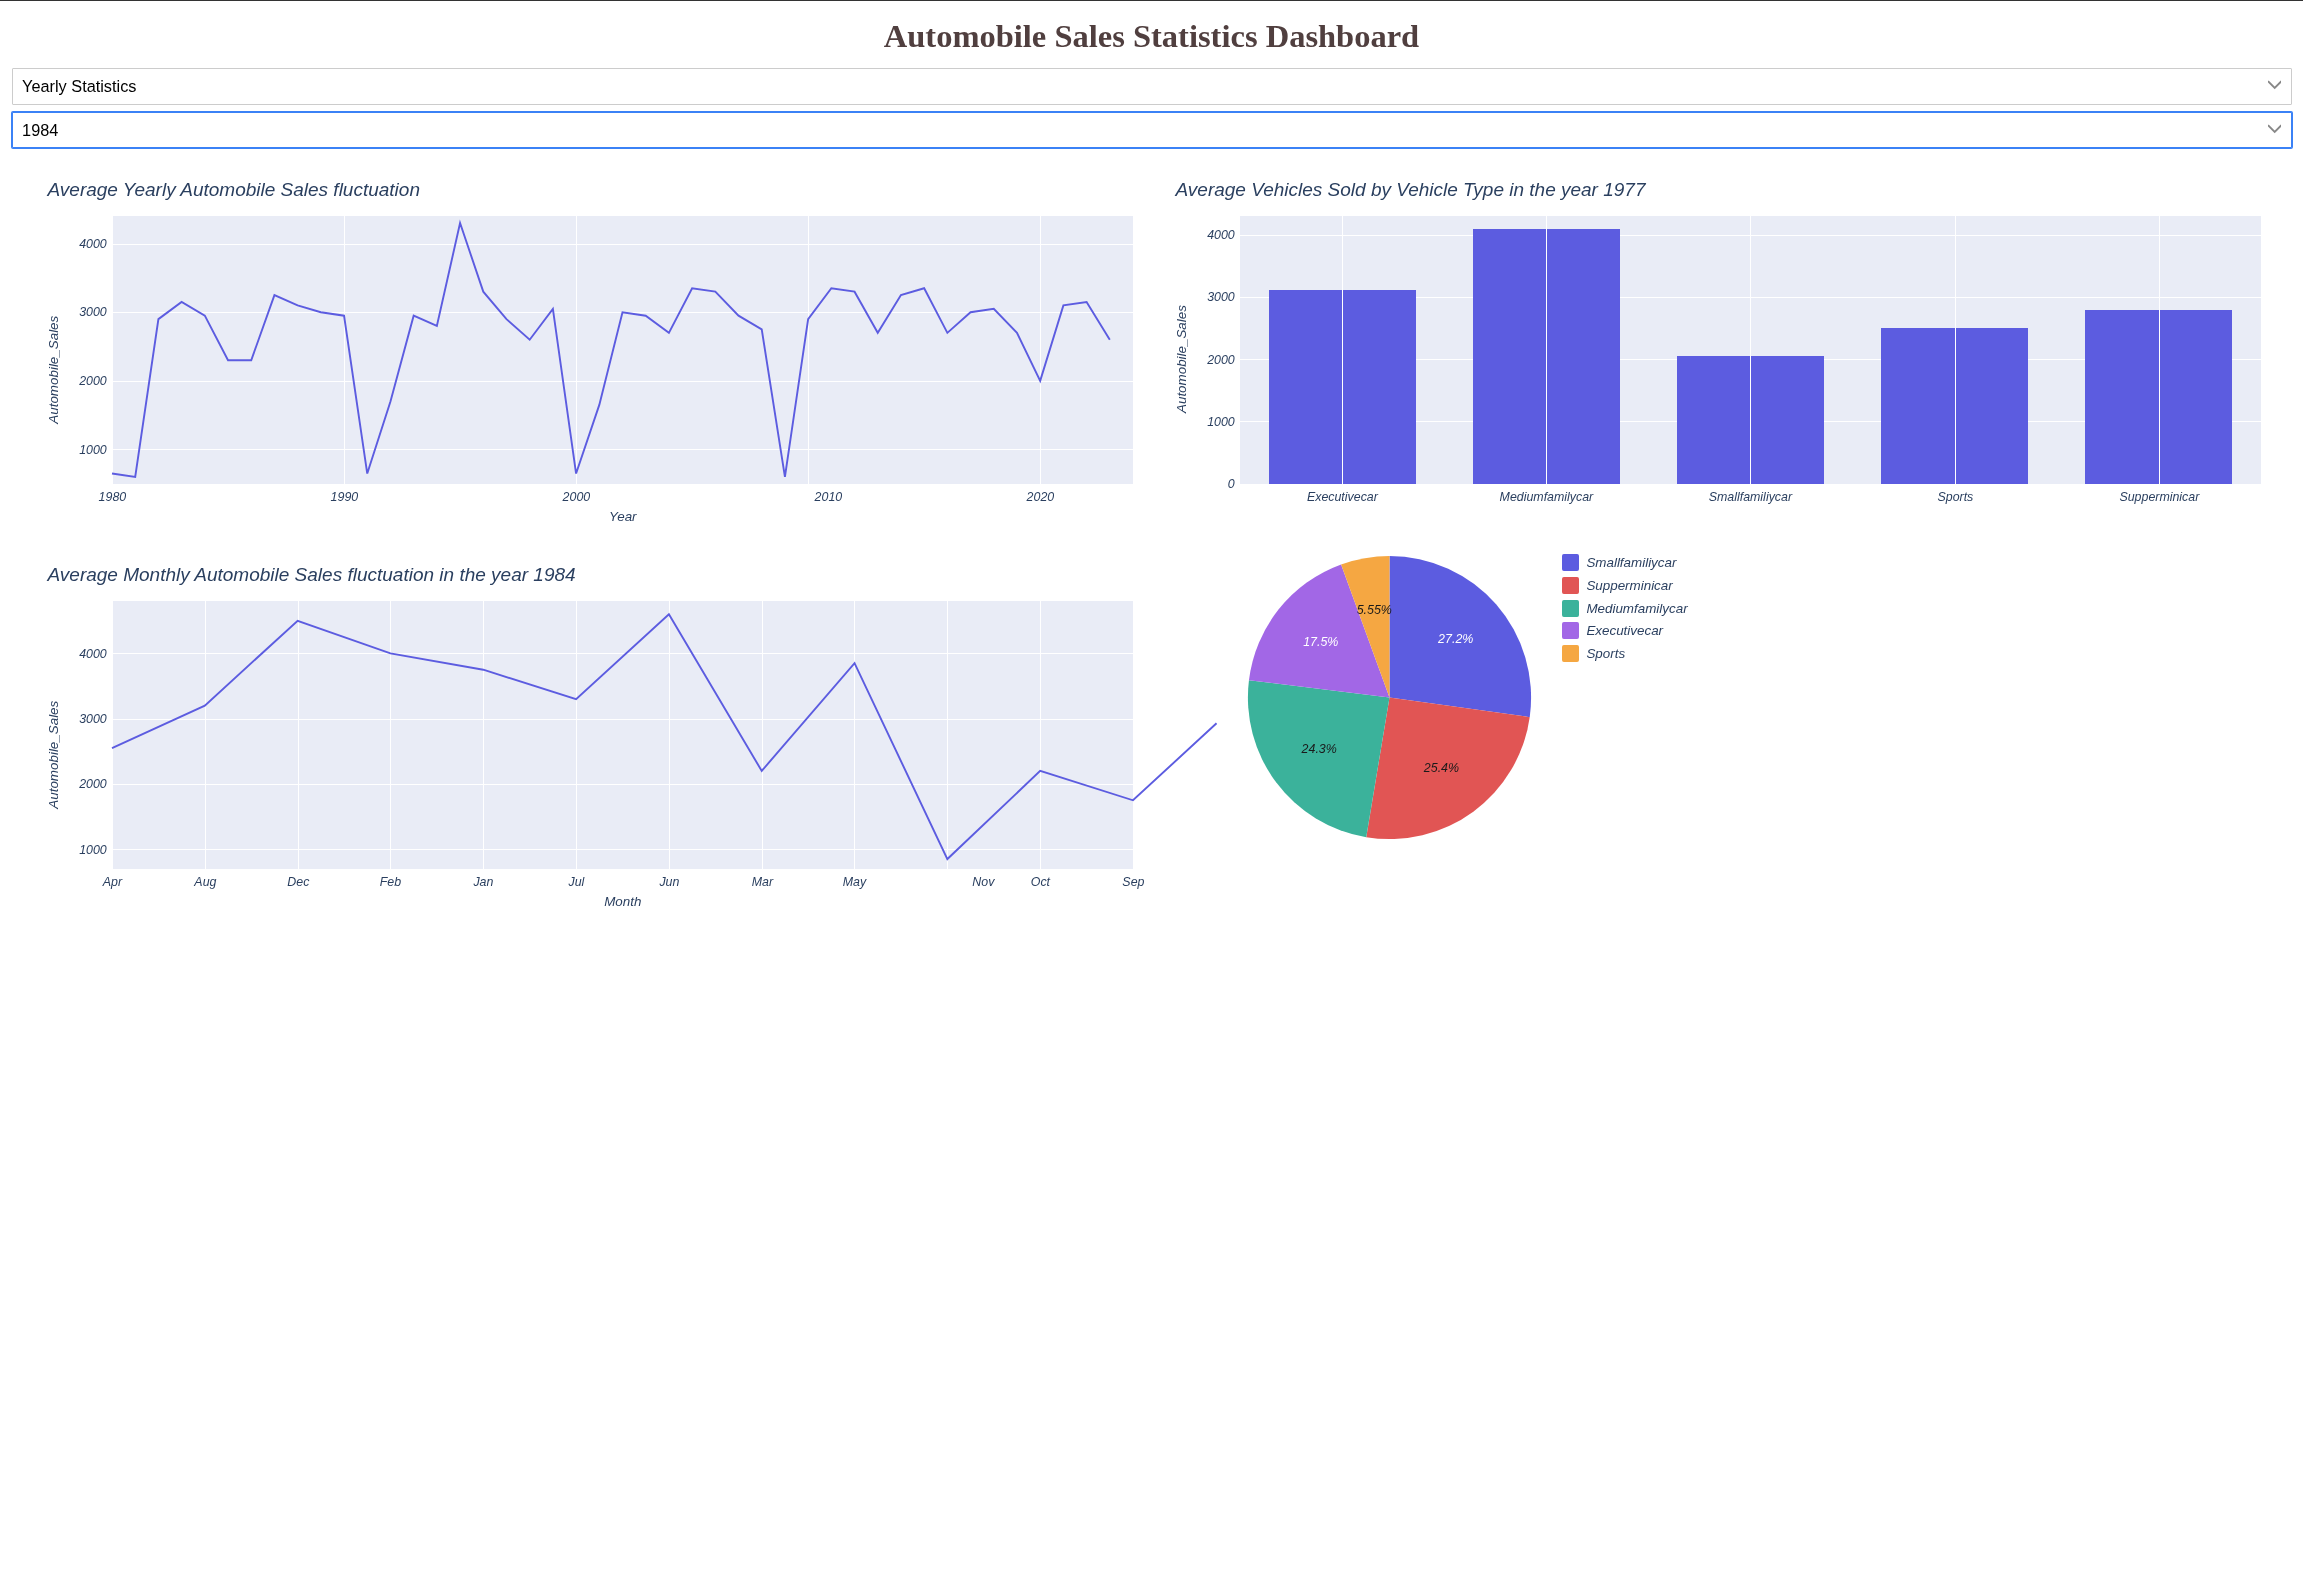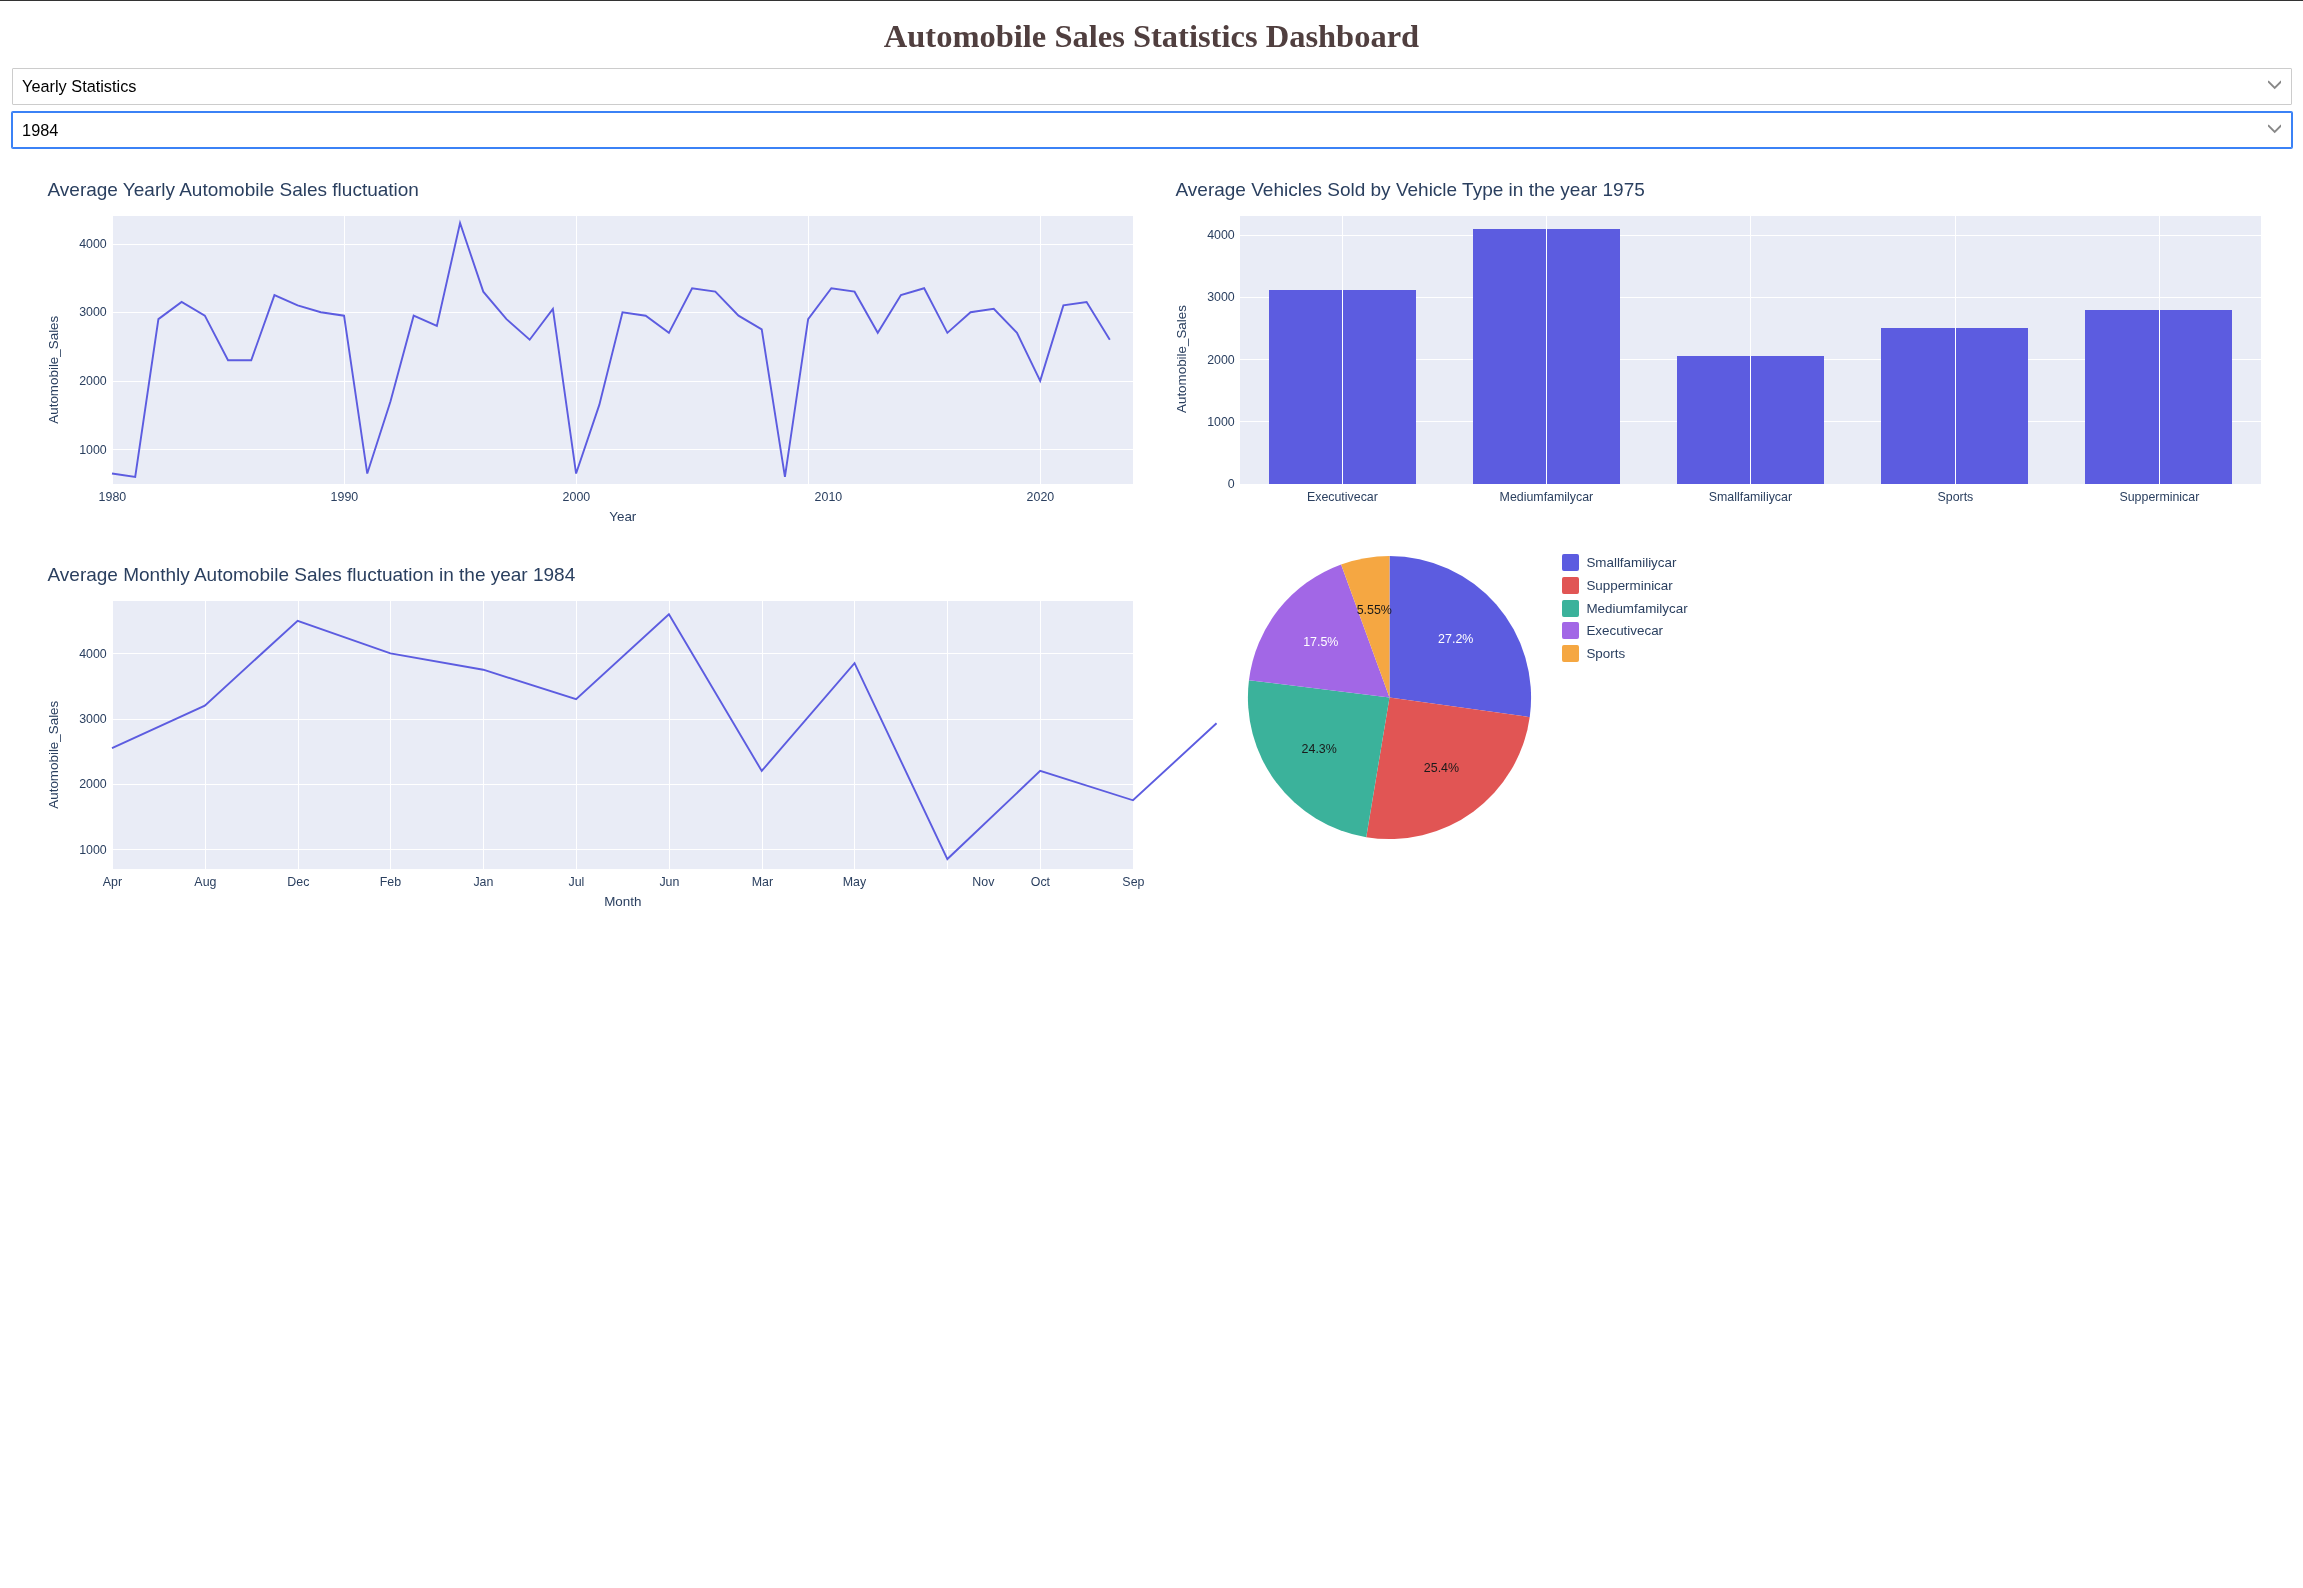--- a/index.html
+++ b/index.html
@@ -4,21 +4,21 @@
 <style>
   * { box-sizing: border-box; }
   html,body { margin:0; padding:0; font-family: Arial, Helvetica, sans-serif; color:#2a3f5f; background:#fff; }
   .top-border { border-top:1.9px solid #333; }
   h1.page-title { font-family: "Times New Roman", Times, serif; color:#503f3f; text-align:center; font-weight:700; font-size:32.5px; margin:17px 0 13.4px 0; }
   .controls { padding:0 11.5px; }
   .label { color:#000; font-size:16.3px; margin-bottom:3.8px; }
   .select { width:100%; border:1px solid #ccc; border-radius:1px; padding:7.6px 32.5px 7.6px 9.6px; font-size:16.3px; color:#000; background:#fff; position:relative; cursor:pointer; }
   .select.focused { border:1px solid #3b82f6; box-shadow:0 0 0 1px #3b82f6; }
   .select .chev { position:absolute; right:9.6px; top:50%; transform:translateY(-50%); color:#888; pointer-events:none; }
-  .charts-grid { display:grid; grid-template-columns:1fr 1fr; gap:19px 29px; padding:15.3px 38px 29px 38px; }
+  .charts-grid { display:grid; grid-template-columns:1fr 1fr; gap:19px 29px; padding:15.3px 38px 29px 38px;font-style:italic; }
   .chart-card { padding:5.7px 3.8px; }
   .chart-title { font-size:19px; color:#2a3f5f; margin:9.6px 0 15.3px 5.7px; font-weight:400; }
   .plot-outer { display:flex; }
   .yaxis-title { writing-mode:vertical-rl; transform:rotate(180deg); font-size:13.4px; color:#2a3f5f; text-align:center; padding:0 3.8px; }
   .plot-col { flex:1; display:flex; flex-direction:column; }
   .plot-area { background:#e9ecf6; position:relative; border:none; }
   .xaxis-title { font-size:13.4px; color:#2a3f5f; text-align:center; margin-top:5.7px; }
   .tick { position:absolute; font-size:12.4px; color:#2a3f5f; }
   .ytick { right:100%; transform:translateY(50%); padding-right:5.7px; text-align:right; white-space:nowrap; width:57px; }
   .xtick { top:100%; transform:translateX(-50%); padding-top:5.7px; text-align:center; white-space:nowrap; }
@@ -85,21 +85,21 @@
               <path d="M0,269.2307692307692 L24.272727272727273,272.8205128205128 L48.54545454545455,107.69230769230768 L72.81818181818181,89.74358974358972 L97.0909090909091,104.10256410256412 L121.36363636363636,150.76923076923077 L145.63636363636363,150.76923076923077 L169.9090909090909,82.56410256410254 L194.1818181818182,93.33333333333334 L218.45454545454547,100.5128205128205 L242.72727272727272,104.10256410256412 L267,269.2307692307692 L291.27272727272725,193.84615384615384 L315.54545454545456,104.10256410256412 L339.8181818181818,114.87179487179486 L364.09090909090907,7.179487179487182 L388.3636363636364,78.97435897435898 L412.6363636363636,107.69230769230768 L436.90909090909093,129.23076923076923 L461.1818181818182,96.92307692307693 L485.45454545454544,269.2307692307692 L509.72727272727275,197.43589743589743 L534,100.5128205128205 L558.2727272727273,104.10256410256412 L582.5454545454545,122.05128205128204 L606.8181818181819,75.38461538461539 L631.0909090909091,78.97435897435898 L655.3636363636364,104.10256410256412 L679.6363636363636,118.46153846153848 L703.9090909090909,272.8205128205128 L728.1818181818181,107.69230769230768 L752.4545454545455,75.38461538461539 L776.7272727272727,78.97435897435898 L801,122.05128205128204 L825.2727272727273,82.56410256410254 L849.5454545454545,75.38461538461539 L873.8181818181819,122.05128205128204 L898.0909090909091,100.5128205128205 L922.3636363636364,96.92307692307693 L946.6363636363636,122.05128205128204 L970.9090909090909,172.30769230769232 L995.1818181818181,93.33333333333334 L1019.4545454545455,89.74358974358972 L1043.7272727272727,129.23076923076923 " fill="none" stroke="#5c5ce0" stroke-width="2"></path>
             </svg>
           </div>
         <div id="xt0" style="position:relative; height:19px;"></div>
         <div class="xaxis-title">Year</div>
       </div>
     </div>
   </div>
 
   <div class="chart-card">
-    <div class="chart-title">Average Vehicles Sold by Vehicle Type in the year 1975</div>
+    <div class="chart-title">Average Vehicles Sold by Vehicle Type in the year 1977</div>
     <div class="plot-outer">
       <div class="yaxis-title">Automobile_Sales</div>
       <div class="plot-col" style="margin-left:48px;">
         <div id="plot1" class="plot-area" style="height:268px;">
             <div class="gridline hg" style="top: 268px;"></div>
             <div class="tick ytick" style="bottom: 0px;">0</div>
             <div class="gridline hg" style="top: 205px;"></div>
             <div class="tick ytick" style="bottom: 62px;">1000</div>
             <div class="gridline hg" style="top: 143px;"></div>
             <div class="tick ytick" style="bottom: 124px;">2000</div>

